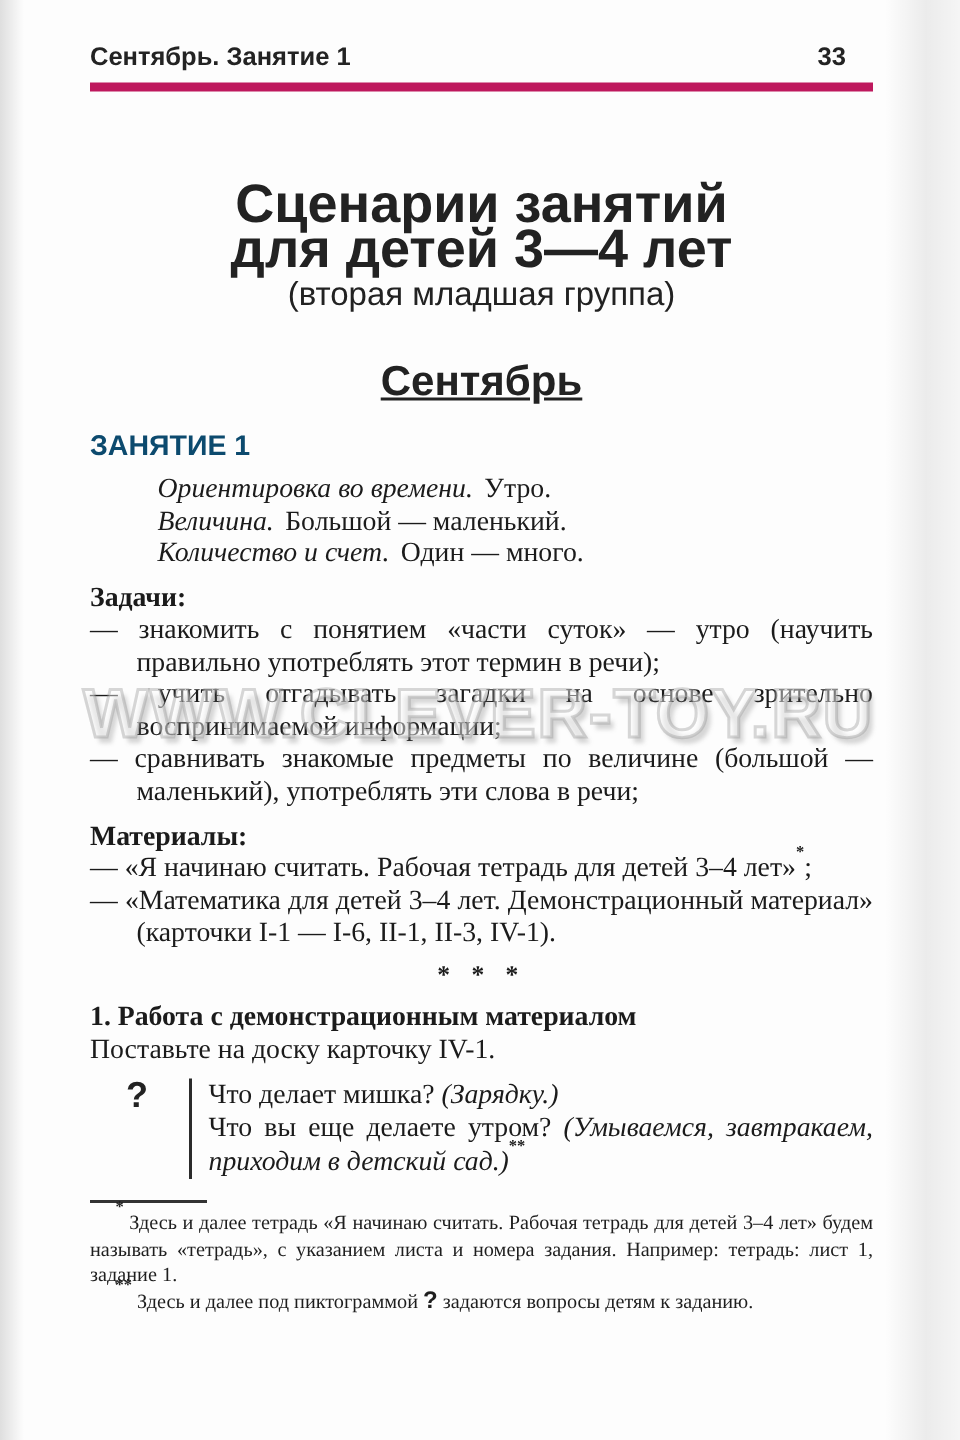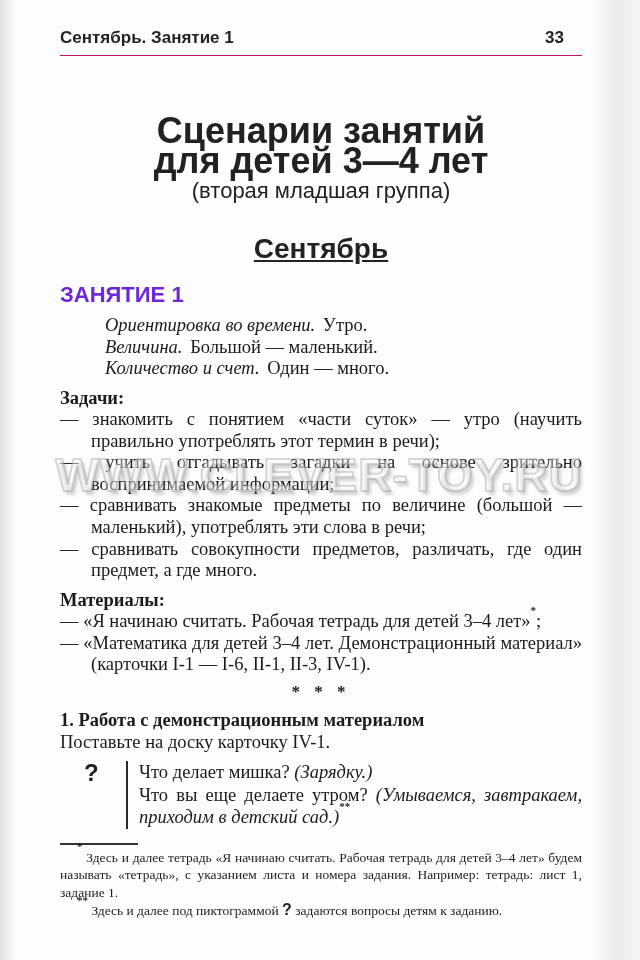--- a/index.html
+++ b/index.html
@@ -13,32 +13,32 @@
   }
   .edge-right {
     position:absolute; right:0; top:0; bottom:0; width:50px; z-index:0;
     background:linear-gradient(to left, rgba(0,0,0,0.03), rgba(0,0,0,0.07) 45%, rgba(0,0,0,0) 100%);
   }
   .content { position:relative; z-index:1; padding:0 58px 0 60px; }
 
   .header {
     display:flex; justify-content:space-between; align-items:flex-end;
     font-family:"Liberation Sans", sans-serif; font-weight:bold; font-size:17px;
-    color:#232323; padding:28px 0 7px 0; border-bottom:1px solid #be185d;
+    color:#232323; padding:28px 0 7px 0; border-bottom:6px solid #be185d;
   }
   .page-number { margin-right:18px; }
 
   .title-block { text-align:center; margin-top:60px; font-family:"Liberation Sans", sans-serif; color:#222; }
   .title-line  { font-size:36px; font-weight:bold; line-height:30px; }
   .title-line3 { font-size:22px; font-weight:normal; line-height:30px; }
   .month       { font-size:28px; font-weight:bold; margin-top:27px;text-decoration:underline; }
 
   .lesson-heading {
     font-family:"Liberation Sans", sans-serif; font-weight:bold;
-    font-size:22px; color:#6d28d9; margin-top:17px;
+    font-size:19px; color:#0c4a6e; margin-top:17px;
   }
 
   .topics { margin:7px 0 0 45px; }
   .topic  { font-size:18.5px; line-height:21.5px; }
   .topic em { margin-right:3px; }
 
   .sub-heading { font-weight:bold; font-size:18.5px; line-height:21.5px; margin-top:8px; }
   .hang {
     padding-left:31px; text-indent:-31px; text-align:justify;
     font-size:18.5px; line-height:21.6px;
@@ -102,21 +102,20 @@
       <div class="topic"><em>Ориентировка во времени.</em> <span>Утро.</span></div>
       <div class="topic"><em>Величина.</em> <span>Большой — маленький.</span></div>
       <div class="topic"><em>Количество и счет.</em> <span>Один — много.</span></div>
     </div>
 
     <div class="sub-heading">Задачи:</div>
     <div>
       <div class="hang">— знакомить с понятием «части суток» — утро (научить правильно употреблять этот термин в речи);</div>
       <div class="hang">— учить отгадывать загадки на основе зрительно воспринимаемой информации;</div>
       <div class="hang">— сравнивать знакомые предметы по величине (большой — маленький), употреблять эти слова в речи;</div>
-      <div class="hang">— сравнивать совокупности предметов, различать, где один предмет, а где много.</div>
     </div>
 
     <div class="sub-heading">Материалы:</div>
     <div>
       <div class="hang"><span>— «Я начинаю считать. Рабочая тетрадь для детей 3–4 лет»</span><sup class="mark">*</sup><span>;</span></div>
       <div class="hang">— «Математика для детей 3–4 лет. Демонстрационный материал» (карточки I-1 — I-6, II-1, II-3, IV-1).</div>
     </div>
 
     <div class="separator">* * *</div>
 

